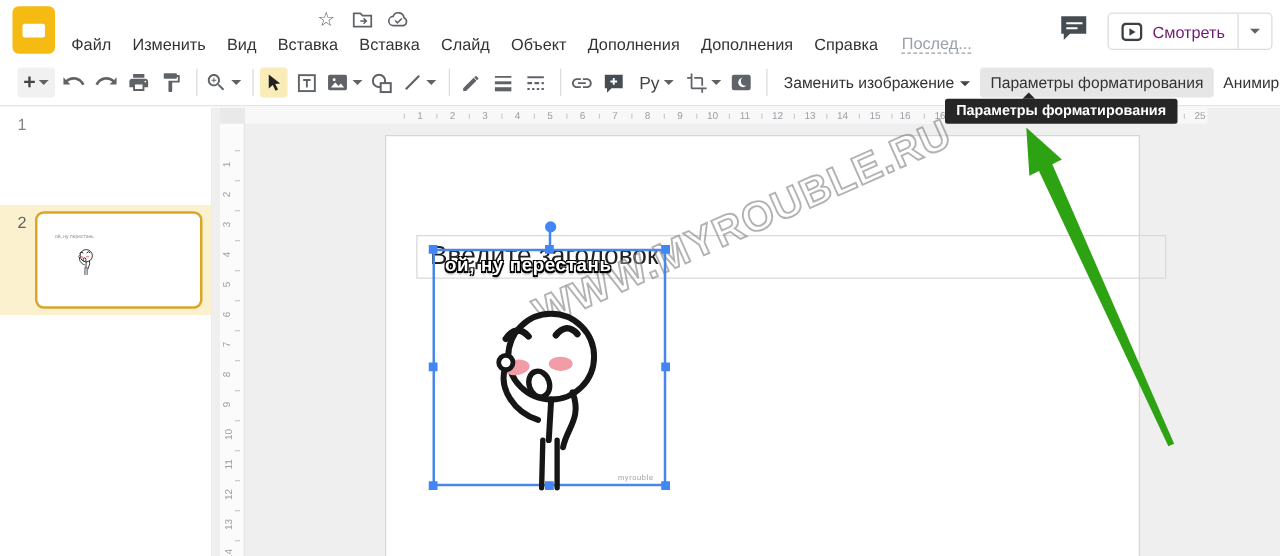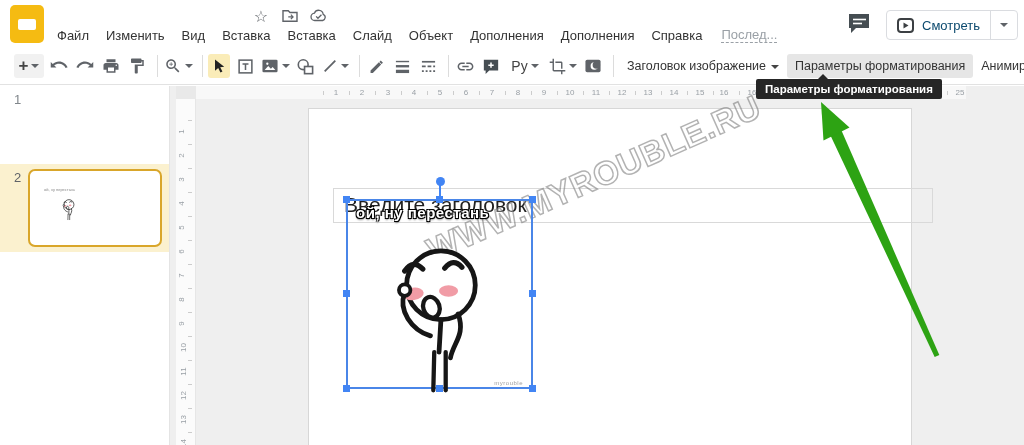--- a/index.html
+++ b/index.html
@@ -13,21 +13,21 @@
   .doc-title{position:absolute;left:57px;top:8px;font-size:15px;color:#5b5b5b;}
   .title-icons{position:absolute;left:252px;top:7px;display:flex;gap:11px;align-items:center;color:#5f6368;}
   .title-icons .ticon{width:18px;height:18px;display:flex;align-items:center;justify-content:center;font-size:16px;color:#5f6368;}
   .menubar{position:absolute;left:57px;top:27px;display:flex;align-items:center;font-size:13px;color:#333;}
   .menu-item{margin-right:17px;cursor:pointer;white-space:nowrap;text-align:right;}
   .menu-last{color:#9aa0a6;border-bottom:1px dashed #9aa0a6;margin-left:2px;cursor:pointer;white-space:nowrap;}
   .top-right{position:absolute;right:6px;top:10px;display:flex;align-items:center;}
   .comment-btn{margin-right:14px;cursor:pointer;}
   .watch-btn{display:flex;align-items:center;height:28px;border:1px solid #dadce0;border-radius:4px;background:#fff;cursor:pointer;}
   .watch-main{display:flex;align-items:center;padding:0 10px;}
-  .watch-label{font-size:13px;color:#0c4a6e;margin-left:8px;}
+  .watch-label{font-size:13px;color:#701a75;margin-left:8px;}
   .watch-caret{width:26px;height:28px;display:flex;align-items:center;justify-content:center;border-left:1px solid #dadce0;}
   .share-btn{display:flex;align-items:center;height:28px;margin-left:10px;padding:0 14px;background:#F5B912;border-radius:4px;cursor:pointer;}
   .share-label{font-size:13px;color:#201500;margin-left:8px;font-weight:bold;}
   .caret{width:0;height:0;border-left:4px solid transparent;border-right:4px solid transparent;border-top:4px solid #5f6368;}
 
   
   .toolbar{position:absolute;top:48px;left:0;width:100%;height:37px;background:#fff;border-bottom:1px solid #e2e2e2;
            display:flex;align-items:center;padding-left:14px;box-sizing:border-box;}
   .tb{height:24px;min-width:22px;display:flex;align-items:center;justify-content:center;border-radius:3px;margin-right:4px;cursor:pointer;color:#5f6368;flex:0 0 auto;}
   .tb .caret{margin-left:3px;}
@@ -273,21 +273,21 @@
     </div>
     <div class="tb">
       <svg width="18" height="16" viewBox="0 0 20 18">
           <rect x="1.5" y="2" width="17" height="14" rx="2" fill="#5f6368"></rect>
           <circle cx="11.5" cy="9" r="4.2" fill="#fff"></circle>
           <circle cx="13.8" cy="7.8" r="4.2" fill="#5f6368"></circle>
         </svg>
     </div>
     <div class="tb-sep"></div>
     <div class="tb-text">
-      <span>Заголовок изображение</span><span class="caret"></span>
+      <span>Заменить изображение</span><span class="caret"></span>
     </div>
     <div class="tb-text pressed">
       <span>Параметры форматирования</span>
     </div>
     <div class="tb-text">
       <span>Анимировать</span>
     </div>
 
   </div>
 

